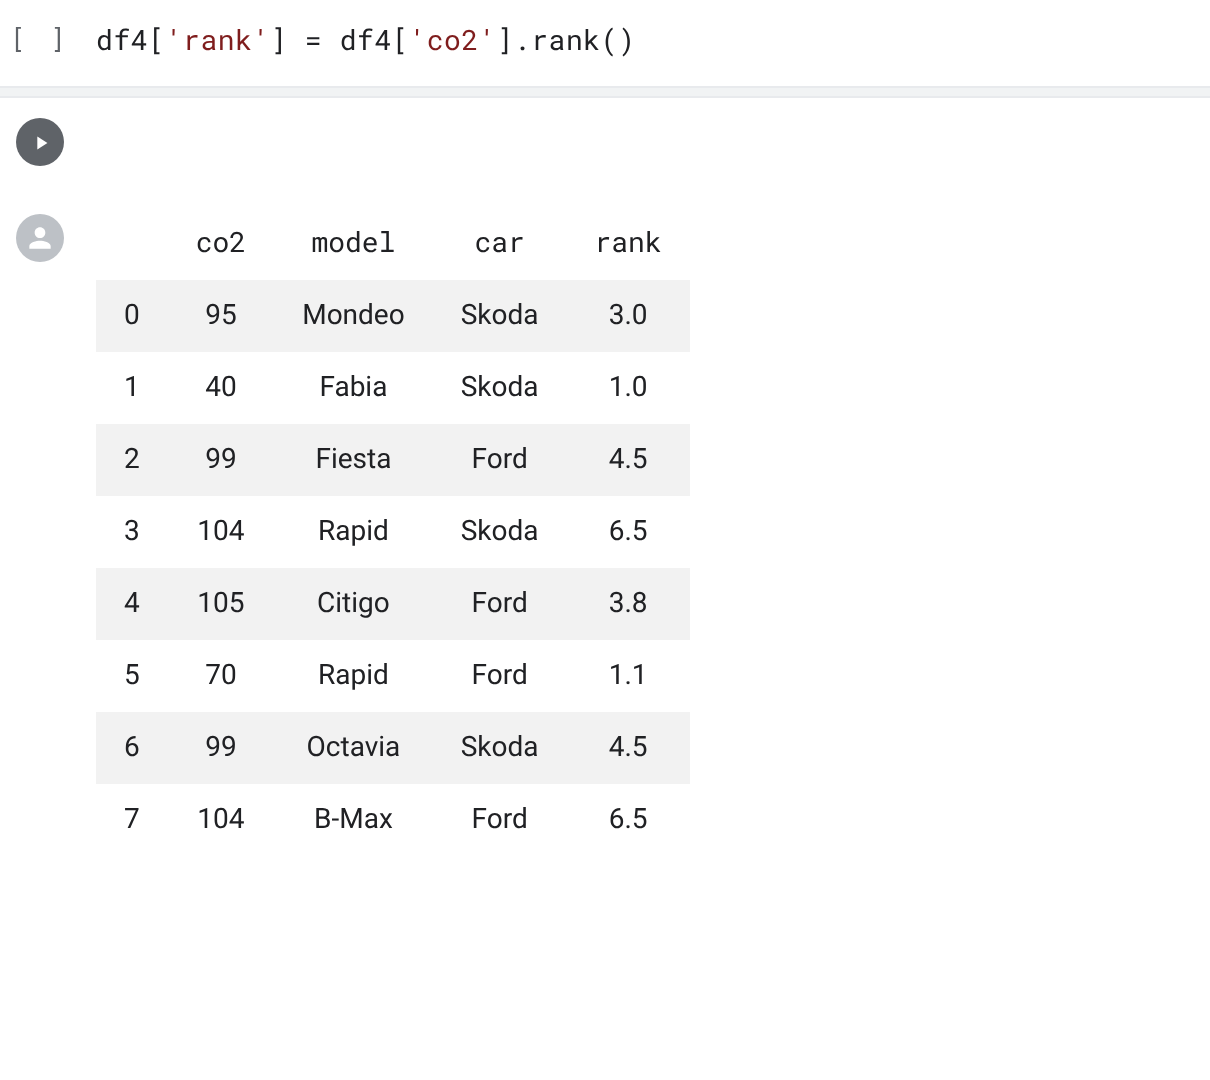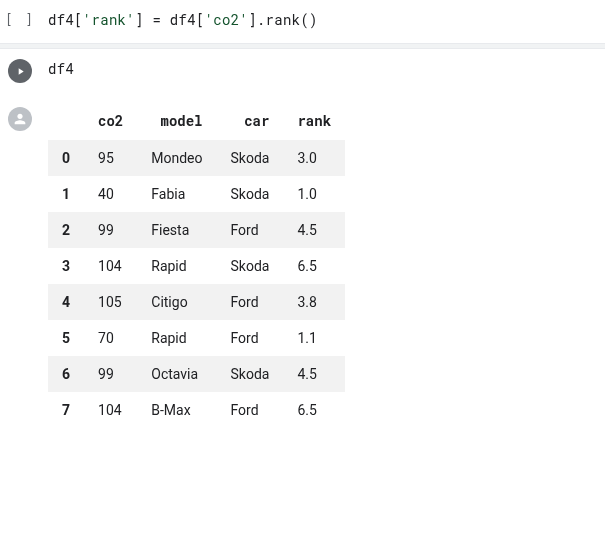--- a/index.html
+++ b/index.html
@@ -67,21 +67,21 @@
       padding: 2px 8px;
       font-family: "Roboto Mono", "Courier New", monospace;
       font-size: 14px;
       color: #202124;
       letter-spacing: 0.3px;
     }
     .code-line {
       white-space: pre;
     }
     .str {
-      color: #14532d;
+      color: #7f1d1d;
     }
     .divider {
       height: 6px;
       background: #f1f3f4;
       border-top: 1px solid #e8eaed;
       border-bottom: 1px solid #e8eaed;
       margin: 4px 0 0 0;
     }
     .output-cell {
       display: flex;
@@ -98,28 +98,27 @@
       padding: 0 8px;
     }
     table.dataframe {
       border-collapse: collapse;
       font-family: -apple-system, BlinkMacSystemFont, "Segoe UI", Roboto, sans-serif;
       font-size: 14px;
       color: #202124;
     }
     table.dataframe th {
       font-family: "Roboto Mono", "Courier New", monospace;
-      font-weight: 700;
-      text-align: right;
+      font-weight: 400;
       padding: 10px 14px;
       border: none;
       background: #fff;
     }
     table.dataframe td {
-      text-align: left;
+      text-align: center;
       padding: 10px 14px;
       border: none;
     }
     table.dataframe tbody tr:nth-child(odd) {
       background: #f2f2f2;
     }
     table.dataframe tbody th {
       background: inherit;
       font-family: -apple-system, BlinkMacSystemFont, "Segoe UI", Roboto, sans-serif;
     }
@@ -141,23 +140,20 @@
 
 <div class="divider"></div>
 
 <div class="cell">
   <div class="cell-gutter">
     <div class="run-button">
       <svg viewBox="0 0 24 24">
           <path d="M8 5v14l11-7z"></path>
         </svg>
     </div>
-  </div>
-  <div class="cell-content">
-    <span class="code-line">df4</span>
   </div>
 </div>
 
 <div class="output-cell">
   <div class="output-gutter">
     <div class="avatar">
       <svg viewBox="0 0 24 24">
           <path d="M12 12c2.21 0 4-1.79 4-4s-1.79-4-4-4-4 1.79-4 4 1.79 4 4 4zm0 2c-2.67 0-8 1.34-8 4v2h16v-2c0-2.66-5.33-4-8-4z"></path>
         </svg>
     </div>

